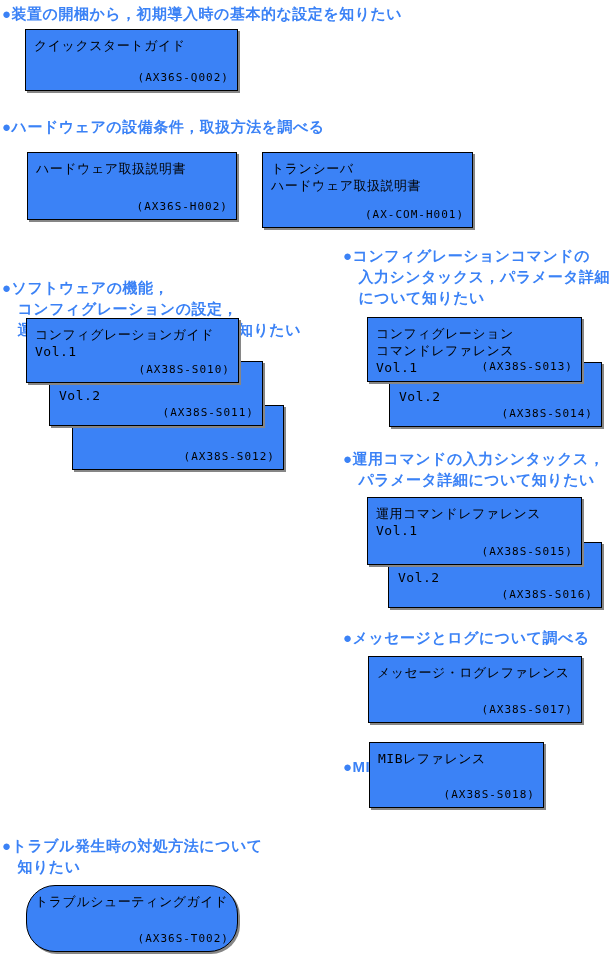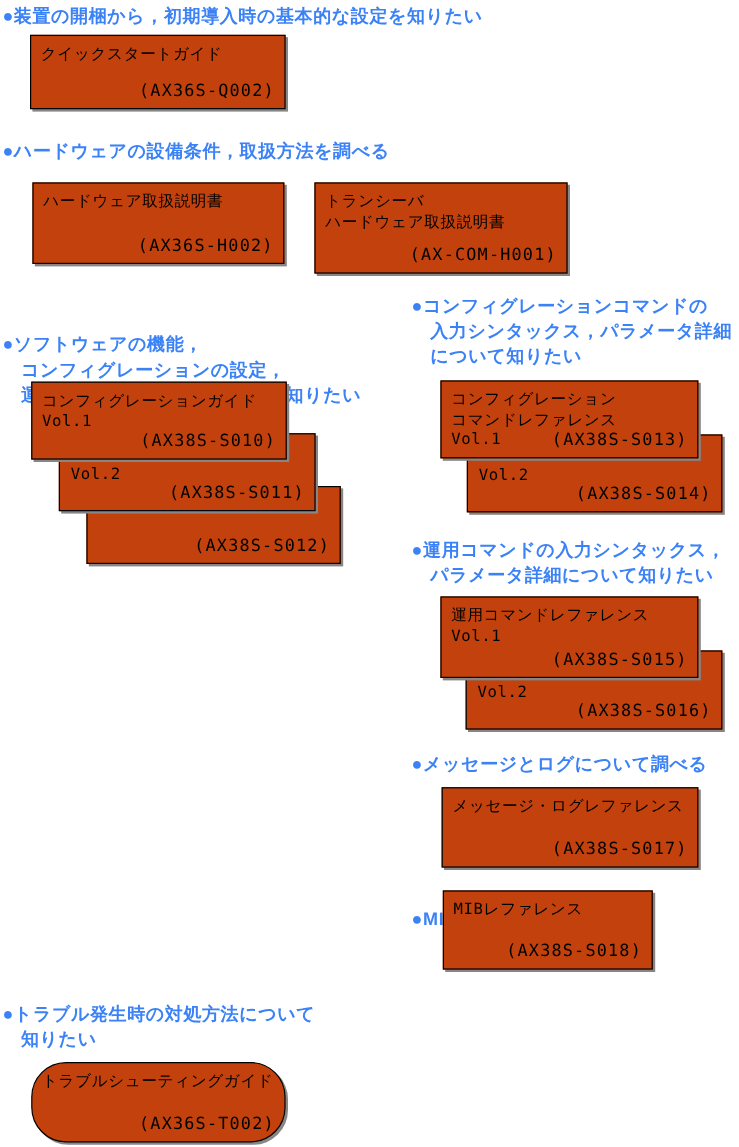--- a/index.html
+++ b/index.html
@@ -21,40 +21,40 @@
     font-family: "Liberation Sans", sans-serif;
     font-weight: bold;
     font-size: 15px;
     line-height: 21px;
     letter-spacing: 0.5px;
     white-space: pre-line;
     color: #3b82f6;
   }
   .docbox {
     position: absolute;
-    background: #c2410c;
+    background: #3b82f6;
     border: 1px solid #000000;
     box-shadow: 2px 2px 0 0 #868686;
     box-sizing: border-box;
   }
   .docbox .title {
     position: absolute;
     top: 7px;
     left: 8px;
     right: 6px;
     font-size: 13px;
     line-height: 17px;
     letter-spacing: 0.5px;
     white-space: pre-line;
   }
   .docbox .code {
     position: absolute;
     right: 8px;
     bottom: 6px;
-    font-size: 14px;
+    font-size: 11px;
     letter-spacing: 1px;
     white-space: nowrap;
   }
   .docbox .vol {
     position: absolute;
     left: 9px;
     font-size: 13px;
     letter-spacing: 0.5px;
     white-space: nowrap;
   }

